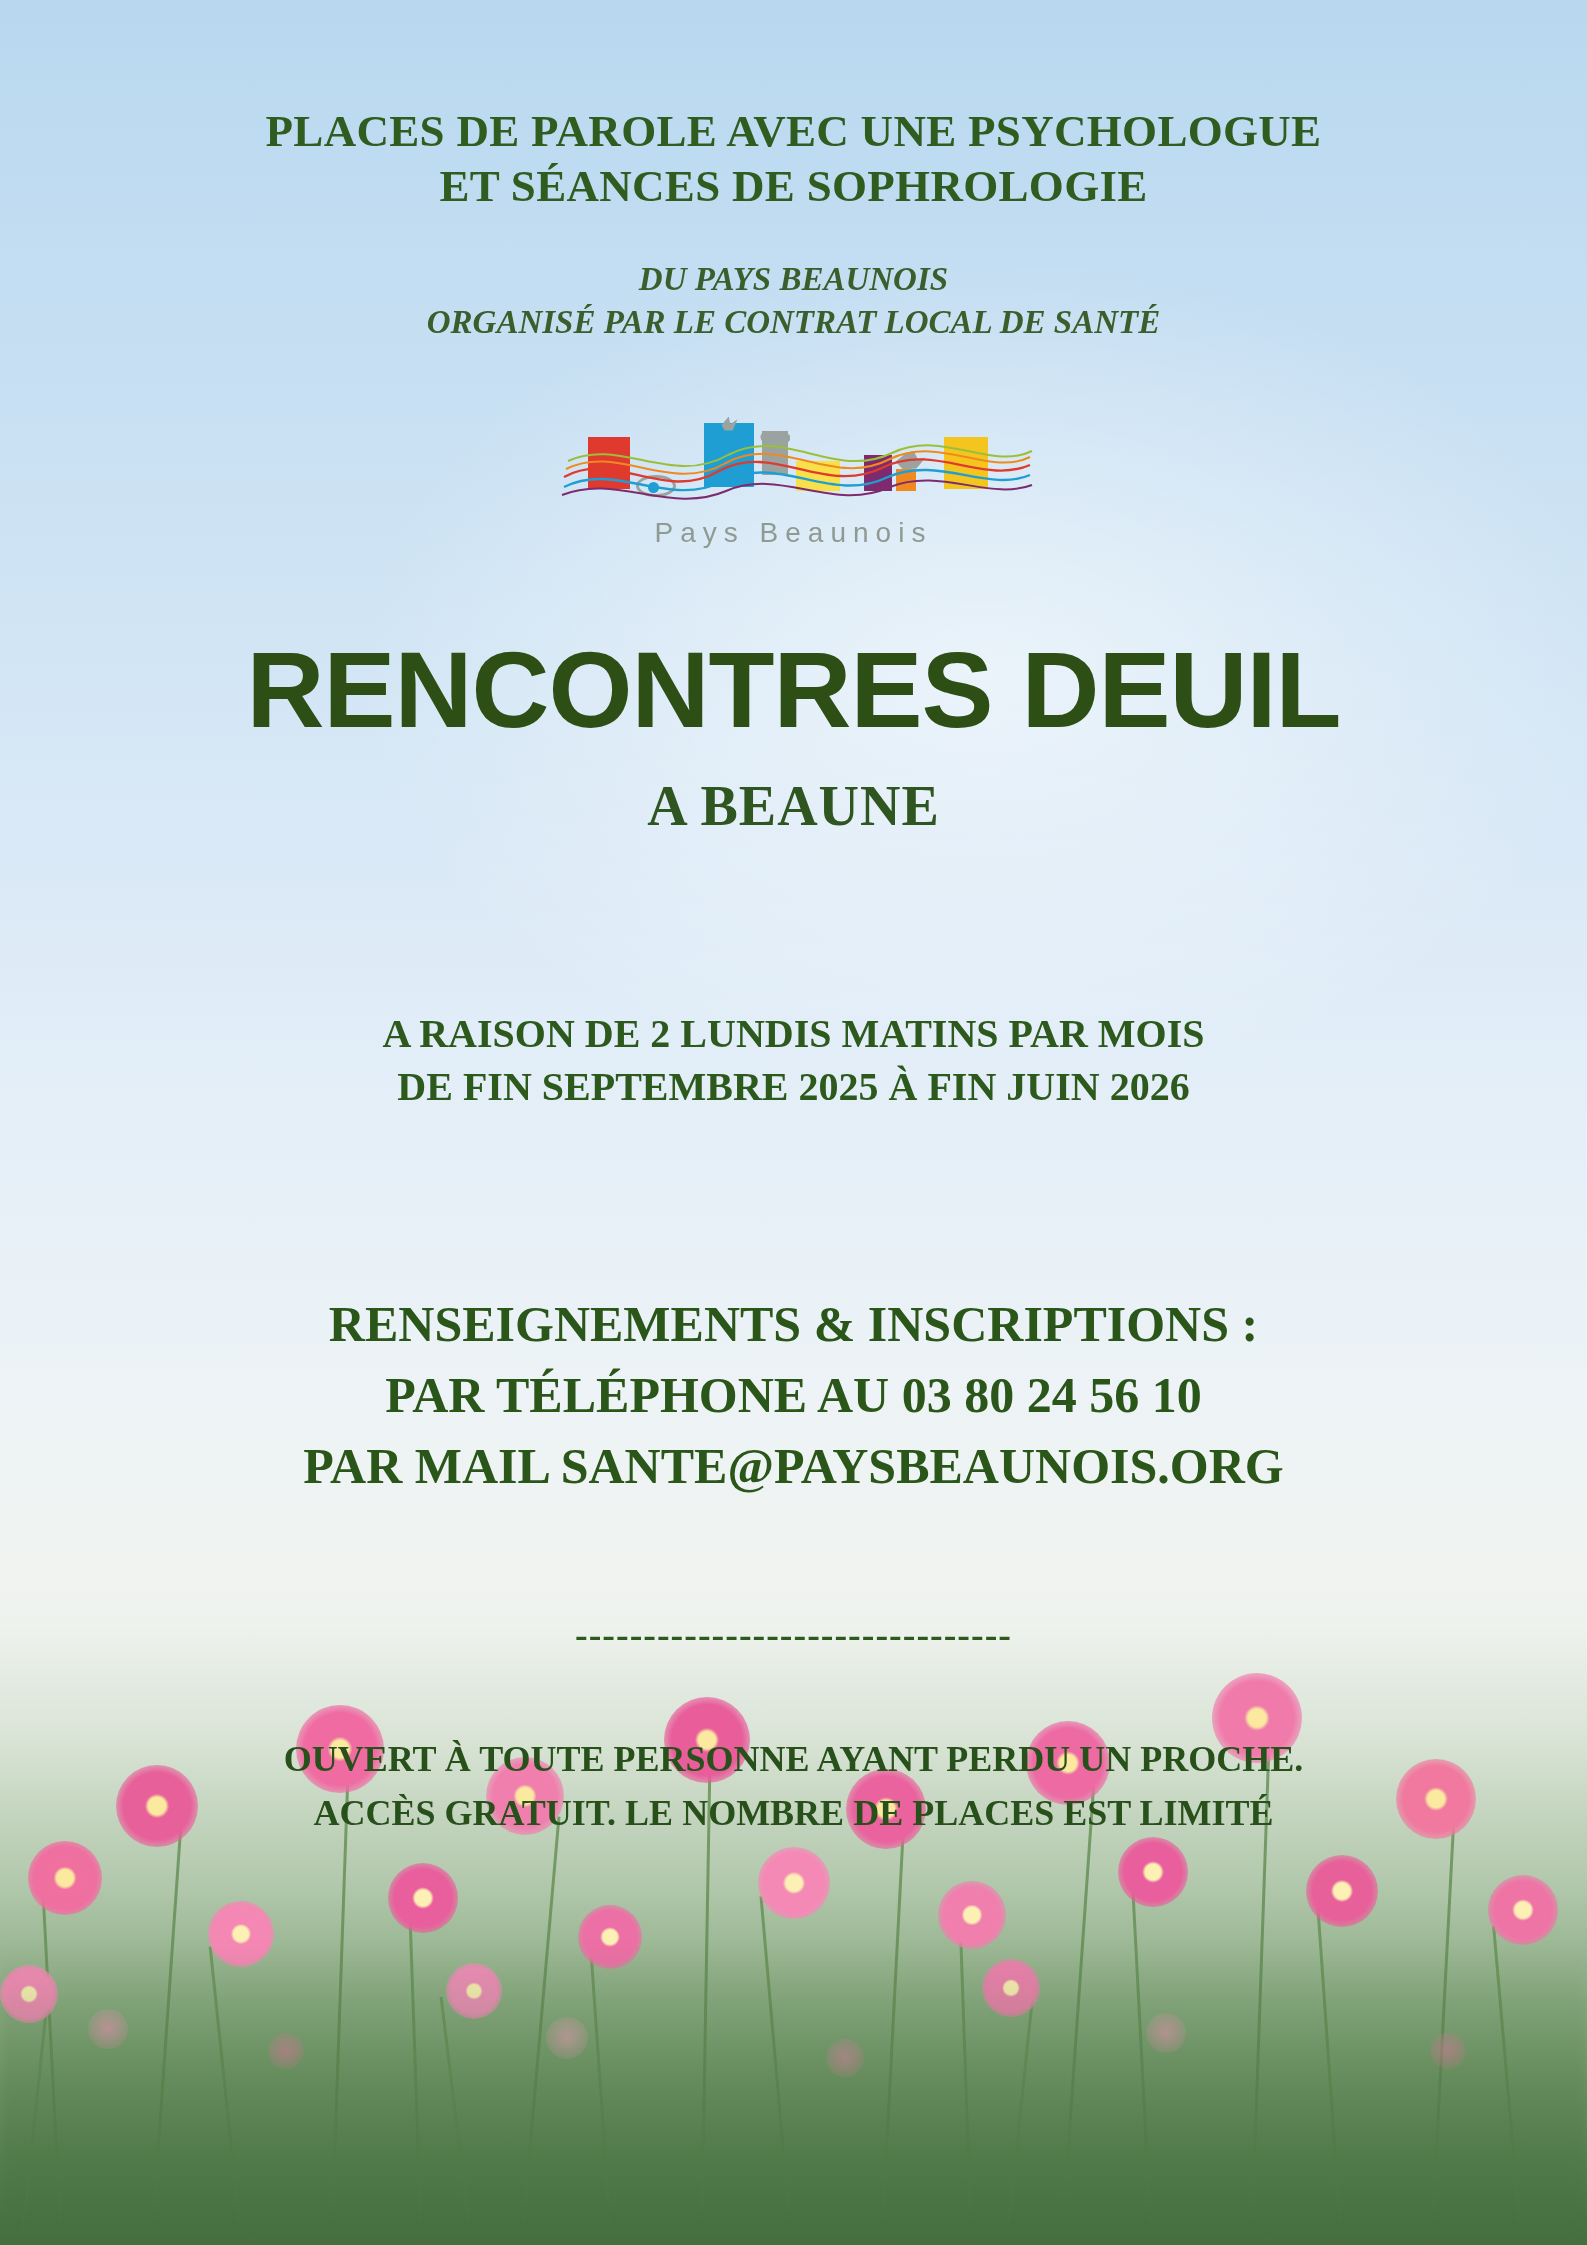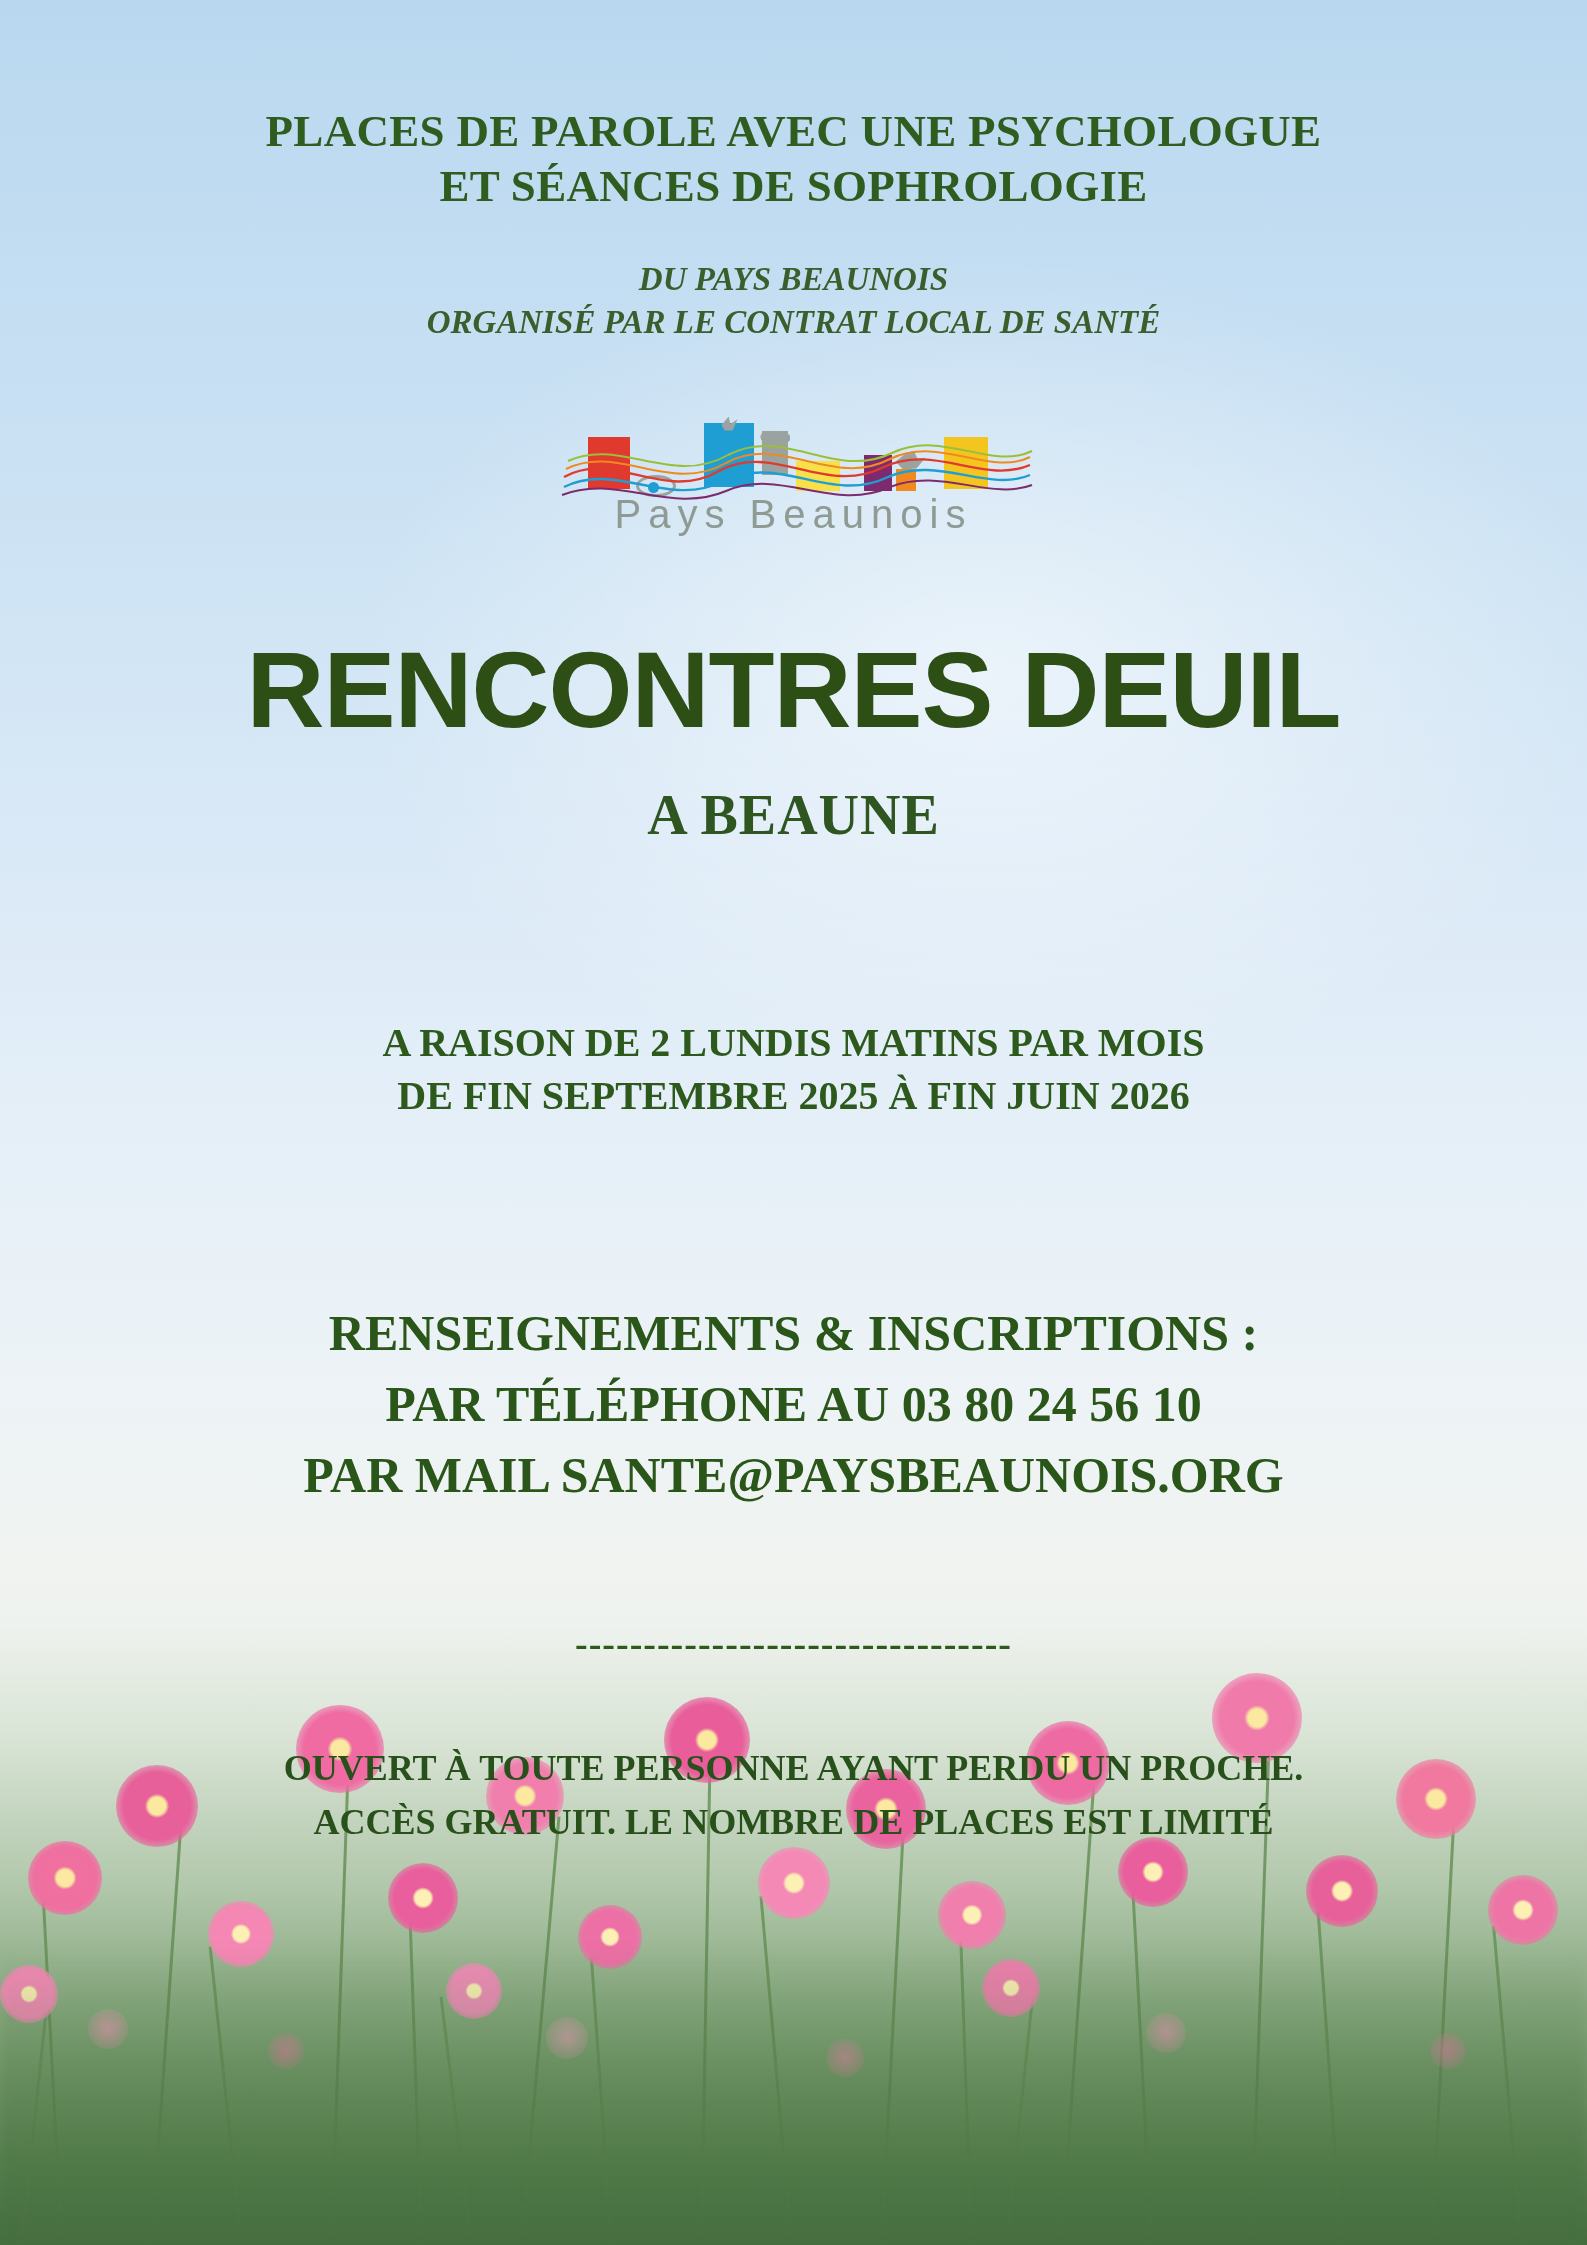--- a/index.html
+++ b/index.html
@@ -134,42 +134,42 @@
   }
   .logo .wave {
     position: absolute;
     left: 0;
     top: 0;
     width: 500px;
     height: 110px;
   }
   .logo .logo-text {
     position: absolute;
-    bottom: 12px;
+    bottom: 0;
     left: 0;
     width: 500px;
     text-align: center;
     font-family: "Liberation Sans", sans-serif;
-    font-size: 40px;
+    font-size: 28px;
     letter-spacing: 7px;
     color: #8f9a93;
     font-weight: normal;
   }
 
   .title-main {
     margin-top: 74px;
     font-family: "Liberation Sans", sans-serif;
     font-weight: bold;
     font-size: 108px;
     letter-spacing: -1px;
     line-height: 1.05;
     color: #2d4f16;
   }
   .title-sub {
-    margin-top: 37px;
+    margin-top: 28px;
     font-family: "Liberation Serif", serif;
     font-weight: bold;
     font-size: 56px;
     letter-spacing: 1px;
     color: #2f5520;
   }
 
   .schedule {
     margin-top: 170px;
     font-family: "Liberation Serif", serif;

